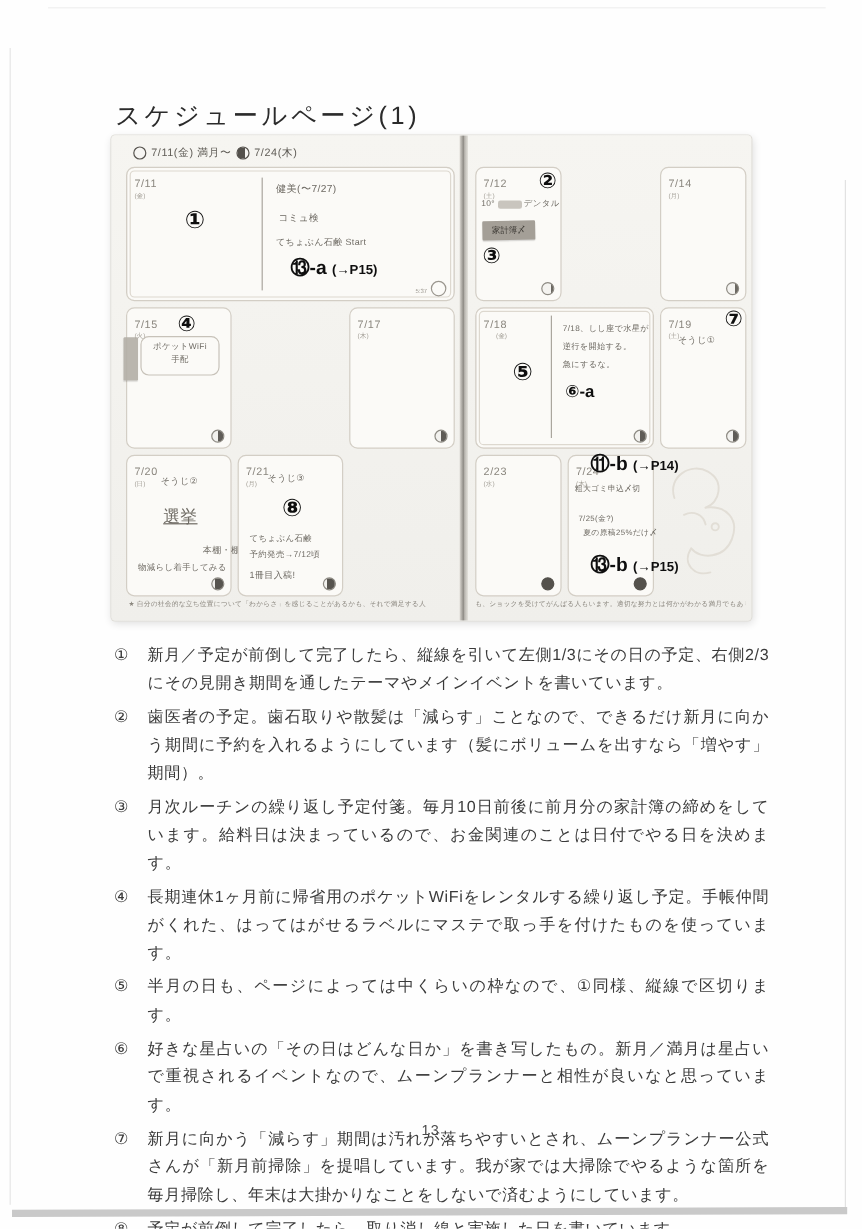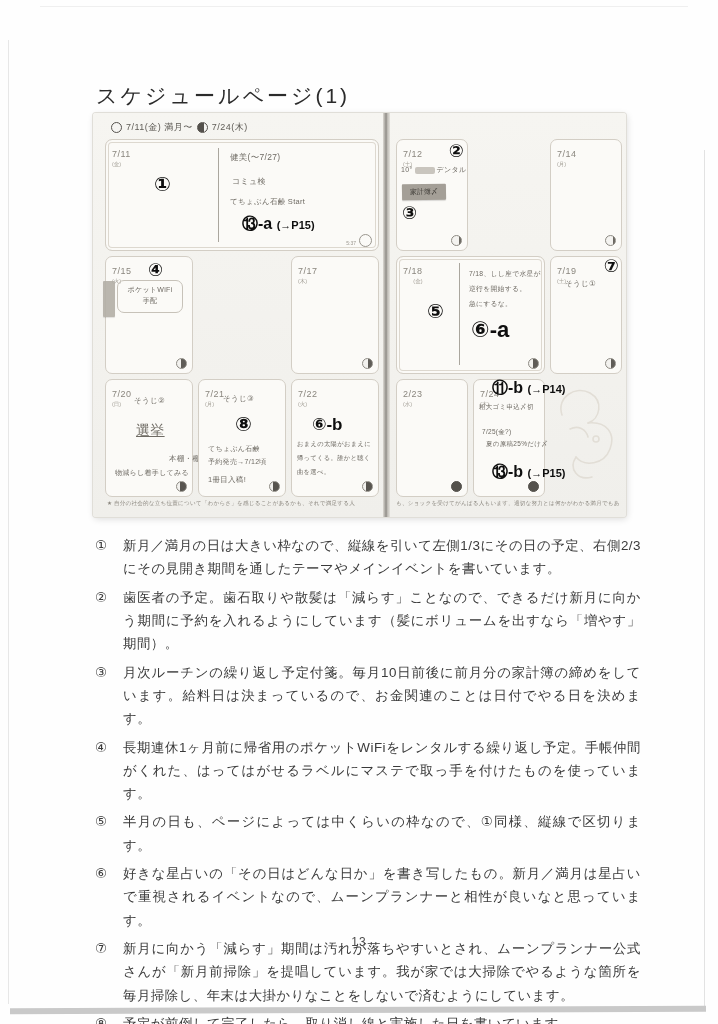--- a/index.html
+++ b/index.html
@@ -140,31 +140,20 @@
       <span class="d">7/21</span>
       <span class="w">(月)</span>
     </span>
     <span class="hand" style="left:24px;top:14px;">そうじ③</span>
     <span class="ann" style="left:36px;top:34px;">⑧</span>
     <span class="hand" style="left:9px;top:64px;font-size:7px;">てちょぶん石鹸</span>
     <span class="hand" style="left:9px;top:77px;font-size:7px;">予約発売→7/12頃</span>
     <span class="hand" style="left:9px;top:95px;">1冊目入稿!</span>
     <span class="moon m-d75"></span>
   </div>
-  <div class="cell" style="left:198px;top:266px;width:86px;height:116px;">
-    <span class="date">
-      <span class="d">7/22</span>
-      <span class="w">(火)</span>
-    </span>
-    <span class="callout" style="left:20px;top:36px;font-size:17px;">⑥-b</span>
-    <span class="hand" style="left:5px;top:60px;font-size:6.3px;">おまえの太陽がおまえに</span>
-    <span class="hand" style="left:5px;top:74px;font-size:6.3px;">帰ってくる。誰かと聴く</span>
-    <span class="hand" style="left:5px;top:88px;font-size:6.3px;">曲を選べ。</span>
-    <span class="moon m-d75"></span>
-  </div>
 
   <div class="cell" style="left:303px;top:26px;width:70px;height:110px;">
     <span class="date">
       <span class="d">7/12</span>
       <span class="w">(土)</span>
     </span>
     <span class="ann" style="right:3px;top:2px;font-size:18px;left:auto;">②</span>
     <span class="hand" style="left:4px;top:25px;font-size:7px;"><span>10°</span><span class="redacted"></span><span>デンタル</span></span>
     <span class="sticky" style="left:5px;top:44px;">家計簿〆</span>
     <span class="ann" style="left:5px;top:64px;font-size:18px;">③</span>
@@ -181,21 +170,21 @@
   <div class="cell big" style="left:303px;top:143px;width:147px;height:116px;text-align:right;">
     <span class="date">
       <span class="d">7/18</span>
       <span class="w">(金)</span>
     </span>
     <span class="ann" style="left:30px;top:44px;">⑤</span>
     <div class="vline" style="left:62px;top:6px;height:102px;"></div>
     <span class="hand" style="left:72px;top:12px;font-size:6.8px;">7/18、しし座で水星が</span>
     <span class="hand" style="left:72px;top:27px;font-size:6.8px;">逆行を開始する。</span>
     <span class="hand" style="left:72px;top:42px;font-size:6.8px;">急にするな。</span>
-    <span class="callout" style="left:74px;top:62px;font-size:22px;">⑥-a</span>
+    <span class="callout" style="left:74px;top:62px;font-size:14px;">⑥-a</span>
     <span class="moon m-half"></span>
   </div>
   <div class="cell" style="left:457px;top:143px;width:70px;height:116px;">
     <span class="date">
       <span class="d">7/19</span>
       <span class="w">(土)</span>
     </span>
     <span class="ann" style="right:2px;top:0px;font-size:18px;left:auto;">⑦</span>
     <span class="hand" style="left:14px;top:22px;">そうじ①</span>
     <span class="moon m-half"></span>
@@ -230,21 +219,21 @@
     </g>
   </svg>
 
   <div class="foot fl">★ 自分の社会的な立ち位置について「わからさ」を感じることがあるかも、それで満足する人</div>
   <div class="foot fr">も、ショックを受けてがんばる人もいます。適切な努力とは何かがわかる満月でもあり</div>
 </div>
 
 <div class="legend">
   <div class="li">
       <span class="num">①</span>
-      <p class="txt">新月／満月の日は大きい枠なので、縦線を引いて左側1/3にその日の予定、右側2/3にその見開き期間を通したテーマやメインイベントを書いています。</p>
+      <p class="txt">新月／予定が前倒して完了したら、縦線を引いて左側1/3にその日の予定、右側2/3にその見開き期間を通したテーマやメインイベントを書いています。</p>
     </div>
   <div class="li">
       <span class="num">②</span>
       <p class="txt">歯医者の予定。歯石取りや散髪は「減らす」ことなので、できるだけ新月に向かう期間に予約を入れるようにしています（髪にボリュームを出すなら「増やす」期間）。</p>
     </div>
   <div class="li">
       <span class="num">③</span>
       <p class="txt">月次ルーチンの繰り返し予定付箋。毎月10日前後に前月分の家計簿の締めをしています。給料日は決まっているので、お金関連のことは日付でやる日を決めます。</p>
     </div>
   <div class="li">

